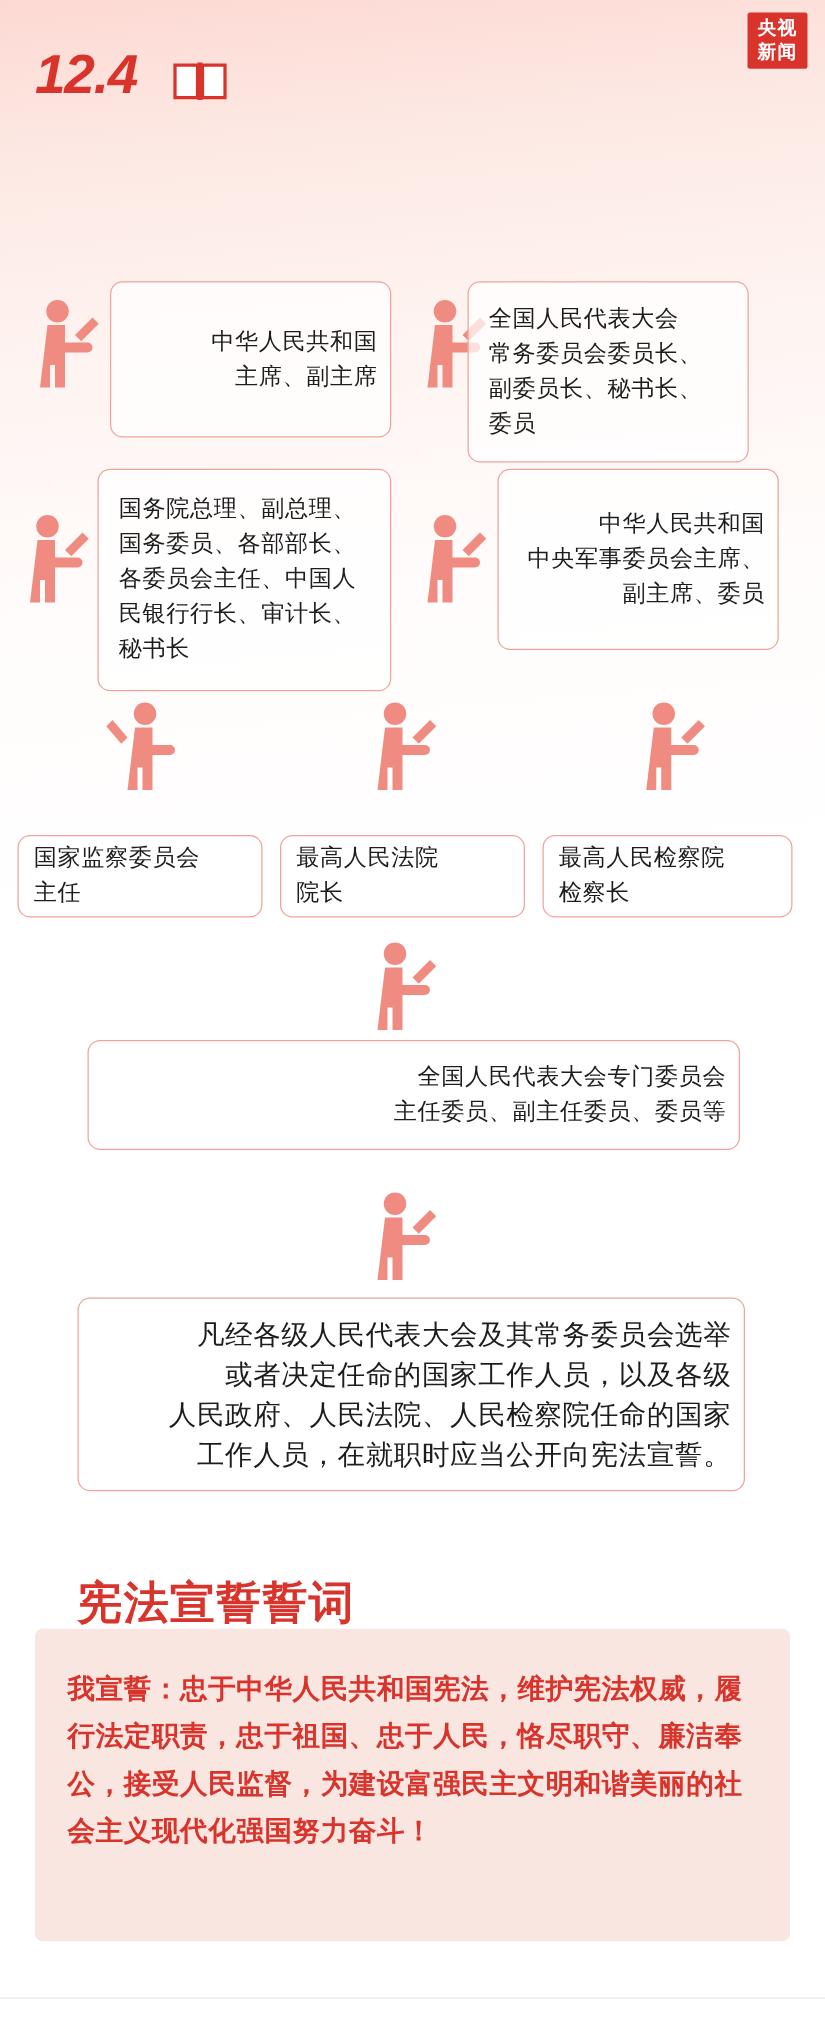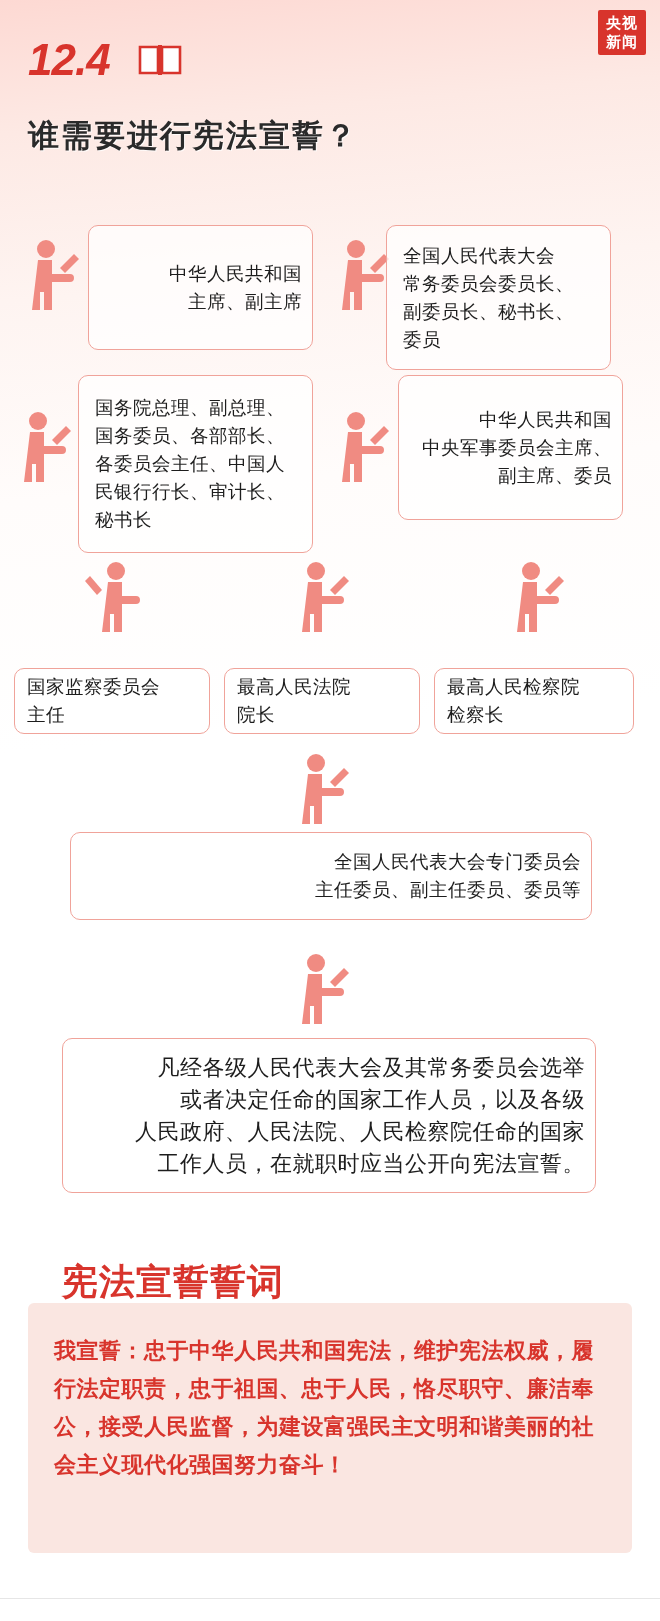--- a/index.html
+++ b/index.html
@@ -33,21 +33,21 @@
     padding: 3px 0 4px;
     letter-spacing: 1px;
     border-radius: 2px;
   }
   .logo-badge .l2 { display:block; }
 
   .date-row {
     position: absolute;
     top: 38px; left: 28px;
     display: flex;
-    align-items: center;
+    align-items: flex-end;
     gap: 28px;
   }
   .date-num {
     font-family: "Liberation Sans", sans-serif;
     font-weight: bold;
     font-style: italic;
     font-size: 44px;
     line-height: 44px;
     color: #d8342c;
     letter-spacing: -1px;
@@ -131,21 +131,20 @@
 
   <div class="date-row">
     <div class="date-num">12.4</div>
     <svg class="book-icon" viewBox="0 0 44 34">
       <path d="M2 4 h18 v26 H2 z" fill="#ffffff" stroke="#d8342c" stroke-width="2.6"></path>
       <path d="M24 4 h18 v26 H24 z" fill="#ffffff" stroke="#d8342c" stroke-width="2.6"></path>
       <rect x="20" y="2" width="4" height="30" fill="#d8342c"></rect>
     </svg>
   </div>
 
-  <div class="headline">谁需要进行宪法宣誓？</div>
 
   <svg class="person" style="left:20px; top:238px;" viewBox="0 0 64 74">
     <circle cx="26" cy="11" r="9" fill="#f08b82"></circle>
     <path d="M18 22 h14 l0 14 h18 a4 4 0 0 1 0 8 h-18 l0 28 h-8 l0-18 h-4 l0 18 h-8 z" fill="#f08b82"></path>
     <path d="M40 30 l14 -14 l5 5 l-14 14 z" fill="#f08b82"></path>
   </svg>
   <svg class="person" style="left:330px; top:238px;" viewBox="0 0 64 74">
     <circle cx="26" cy="11" r="9" fill="#f08b82"></circle>
     <path d="M18 22 h14 l0 14 h18 a4 4 0 0 1 0 8 h-18 l0 28 h-8 l0-18 h-4 l0 18 h-8 z" fill="#f08b82"></path>
     <path d="M40 30 l14 -14 l5 5 l-14 14 z" fill="#f08b82"></path>
@@ -185,21 +184,21 @@
   <svg class="person" style="left:290px; top:952px;" viewBox="0 0 64 74">
     <circle cx="26" cy="11" r="9" fill="#f08b82"></circle>
     <path d="M18 22 h14 l0 14 h18 a4 4 0 0 1 0 8 h-18 l0 28 h-8 l0-18 h-4 l0 18 h-8 z" fill="#f08b82"></path>
     <path d="M40 30 l14 -14 l5 5 l-14 14 z" fill="#f08b82"></path>
   </svg>
 
   <div class="box" style="left:88px; top:225px; width:225px; height:125px;">
     <div class="inner">中华人民共和国<br>主席、副主席</div>
   </div>
 
-  <div class="box left-align" style="left:386px; top:225px; width:225px; height:145px; padding-left:16px;">
+  <div class="box left-align" style="left:374px; top:225px; width:225px; height:145px; padding-left:16px;">
     <div class="inner">全国人民代表大会<br>常务委员会委员长、<br>副委员长、秘书长、<br>委员</div>
   </div>
 
   <div class="box left-align" style="left:78px; top:375px; width:235px; height:178px; padding-left:16px;">
     <div class="inner">国务院总理、副总理、<br>国务委员、各部部长、<br>各委员会主任、中国人<br>民银行行长、审计长、<br>秘书长</div>
   </div>
 
   <div class="box" style="left:398px; top:375px; width:225px; height:145px;">
     <div class="inner">中华人民共和国<br>中央军事委员会主席、<br>副主席、委员</div>
   </div>

